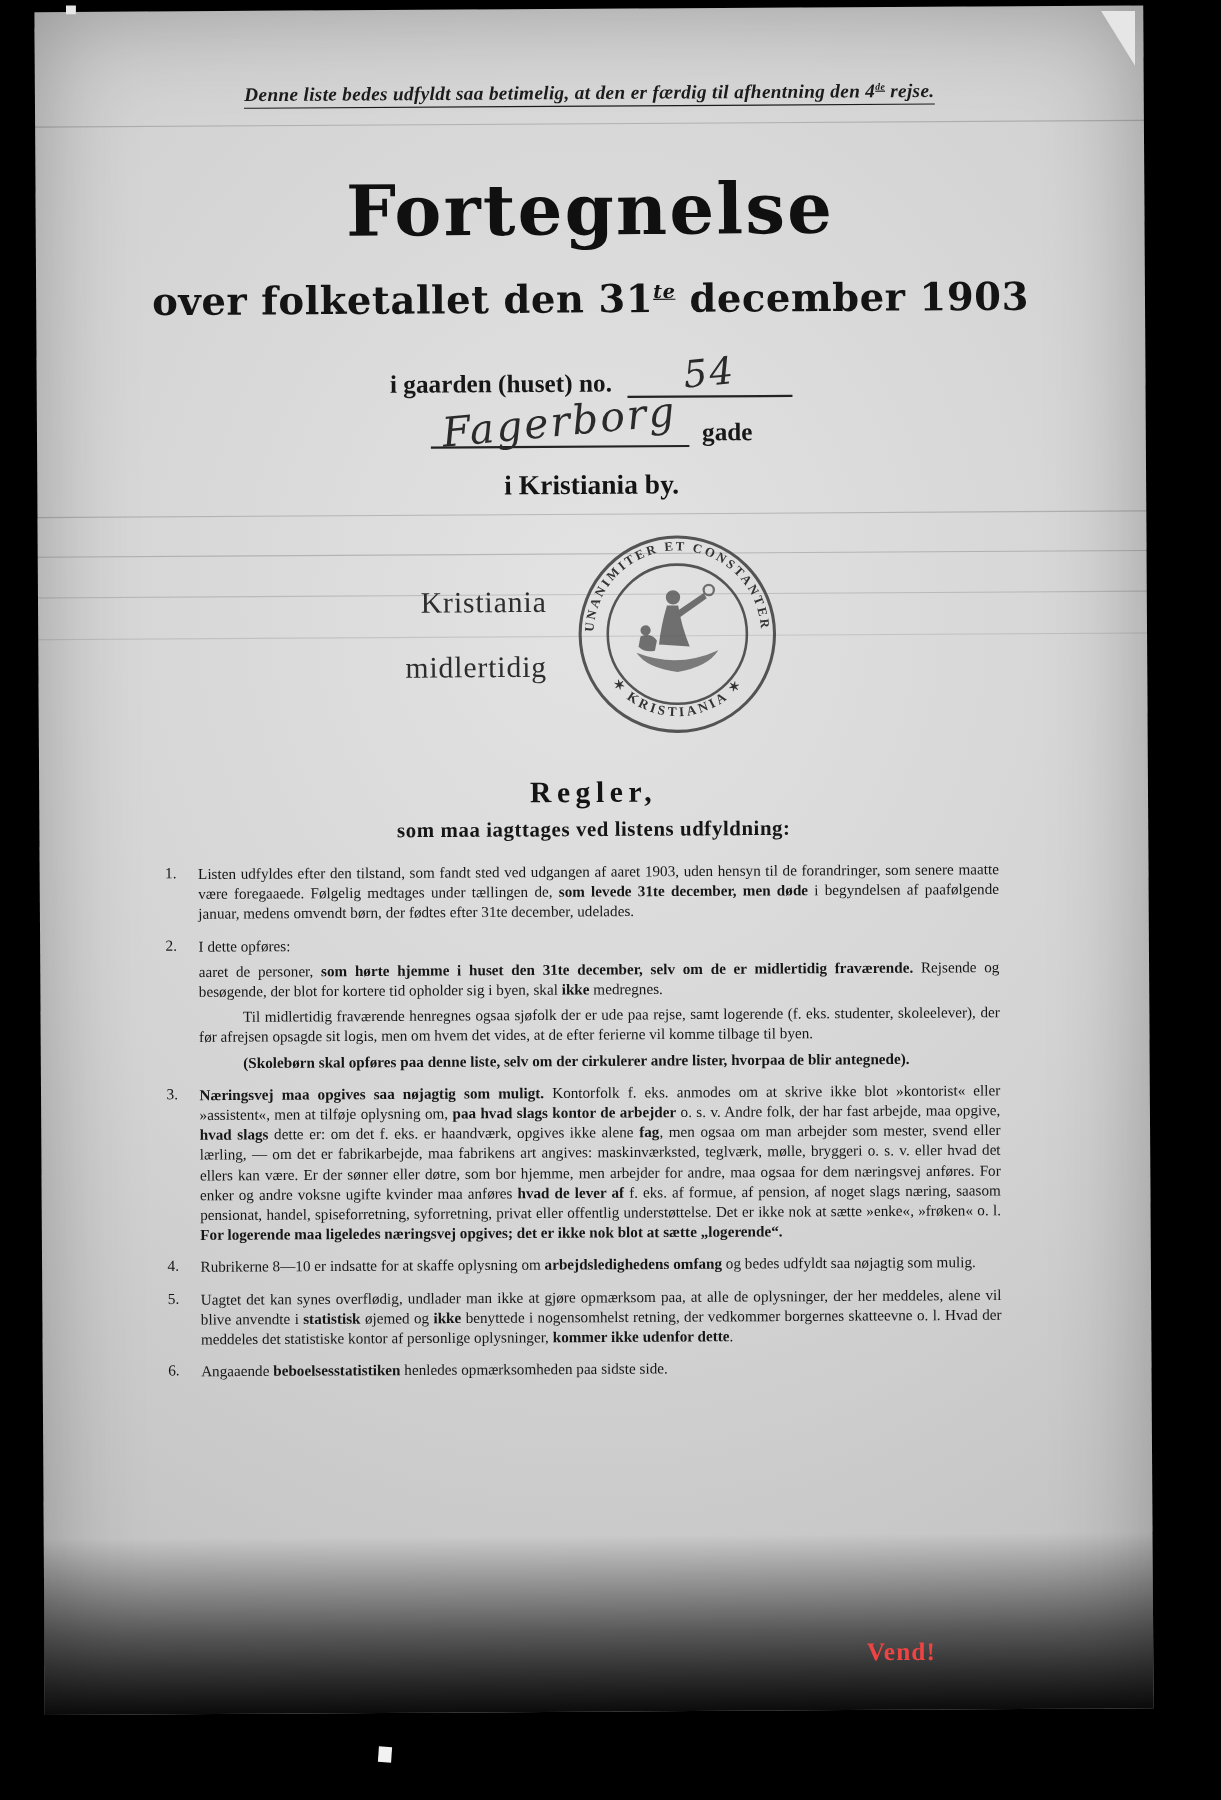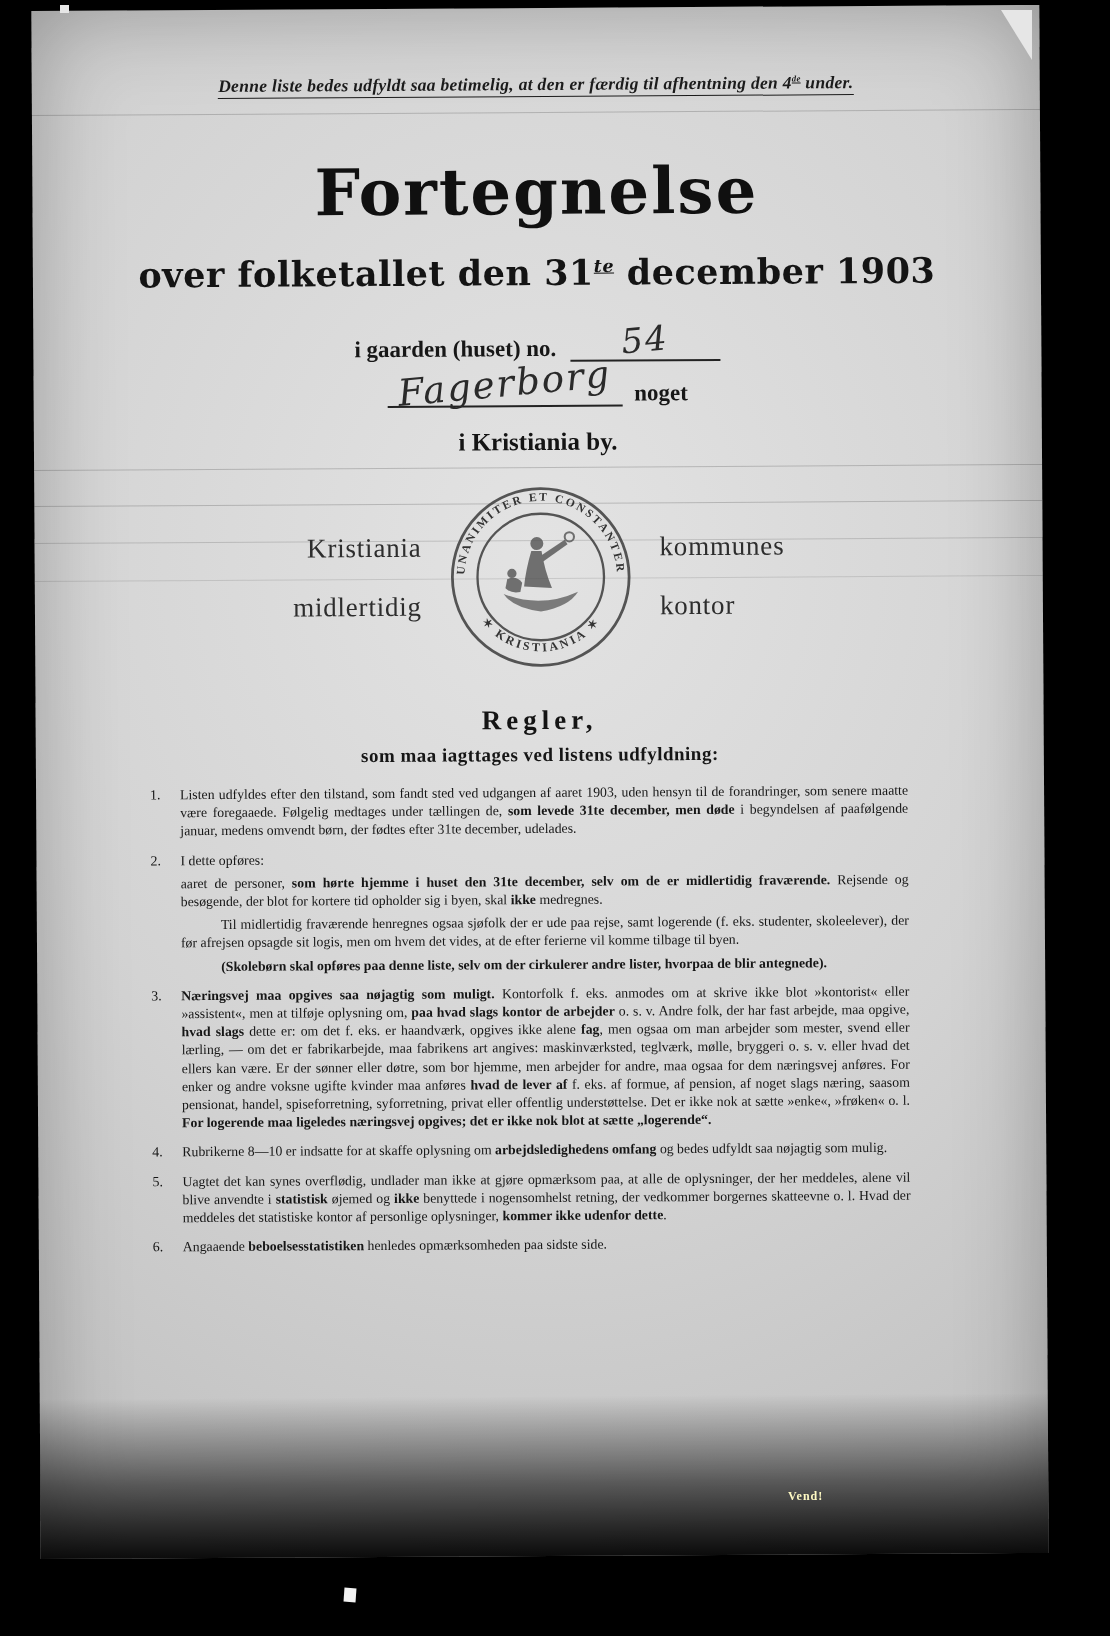--- a/index.html
+++ b/index.html
@@ -89,36 +89,36 @@
   .rules-list { position:absolute; top:776px; left:114px; width:758px; color:#161616; }
   .rule { display:grid; grid-template-columns:30px 1fr; margin-bottom:11px; }
   .rule-num { font-size:14px; padding-top:1px; }
   .rule-body p { font-size:13.8px; line-height:1.32; text-align:justify; margin-bottom:5px; }
   .rule-body p:last-child { margin-bottom:0; }
   .rule-body p.indent { text-indent:40px; }
   .bold { font-weight:bold; }
 
   .vend {
     position:absolute; left:788px; top:1489px;
-    color:#fef9c3; font-weight:bold; font-size:12px; letter-spacing:1px;
+    color:#ef4444; font-weight:bold; font-size:23px; letter-spacing:1px;
     font-family:"Liberation Serif", serif;
   }
   .artifact { position:absolute; background:#e6e6e6; }
   .artifact.tr { left:1001px; top:10px; width:31px; height:50px; clip-path:polygon(0 0, 100% 0, 100% 100%); }
   .artifact.tl { left:60px; top:5px; width:9px; height:8px; }
   .artifact.bc { left:344px; top:1588px; width:12px; height:14px; background:#f2f2f2; transform:rotate(4deg); }
 </style>
 </head>
 <body>
 
 <div class="paper">
 
   <div class="notice">
     <span class="u">
-      <span>Denne liste bedes udfyldt saa betimelig, at den er færdig til afhentning den 4</span><sup class="small">de</sup><span> under.</span>
+      <span>Denne liste bedes udfyldt saa betimelig, at den er færdig til afhentning den 4</span><sup class="small">de</sup><span> rejse.</span>
     </span>
   </div>
 
   <div class="ruleline" style="top:104px;"></div>
 
   <div class="page-title">Fortegnelse</div>
 
   <div class="page-subtitle">
     <span>over folketallet den 31</span><sup class="small">te</sup><span> december 1903</span>
   </div>
@@ -127,21 +127,21 @@
     <span>i gaarden (huset) no.</span>
     <span class="fill-cell house-number-cell">
       <span class="handwritten hw-number">54</span>
     </span>
   </div>
 
   <div class="street-row">
     <span class="fill-cell street-name-cell">
       <span class="handwritten hw-street">Fagerborg</span>
     </span>
-    <span>noget</span>
+    <span>gade</span>
   </div>
 
   <div class="city-line">i Kristiania by.</div>
 
   <div class="ruleline" style="top:459px;"></div>
   <div class="ruleline" style="top:495px;"></div>
   <div class="ruleline" style="top:532px; opacity:0.8;"></div>
   <div class="ruleline" style="top:570px; opacity:0.6;"></div>
 
   <div class="office-row">
@@ -167,24 +167,20 @@
         <circle cx="96" cy="64" r="7"></circle>
         <path d="M90 72 Q84 92 82 110 L112 112 Q104 92 101 72 Z"></path>
         <path d="M99 78 L126 60 L129 65 L102 84 Z"></path>
         <circle cx="131" cy="57" r="5" fill="none" stroke="#4f4f4f" stroke-width="2.2"></circle>
         <circle cx="69" cy="96" r="5"></circle>
         <path d="M64 102 Q74 98 80 106 L78 116 Q68 118 62 112 Z"></path>
         <path d="M60 118 Q100 134 140 116 Q130 132 100 137 Q70 133 60 118 Z" opacity="0.9"></path>
       </g>
     </svg>
 
-    <div class="office-col right">
-      <span>kommunes</span>
-      <span>kontor</span>
-    </div>
   </div>
 
   <div class="rules-title">Regler,</div>
   <div class="rules-subtitle">som maa iagttages ved listens udfyldning:</div>
 
   <div class="rules-list">
       <div class="rule">
         <div class="rule-num">1.</div>
         <div class="rule-body">
           <p><span>Listen udfyldes efter den tilstand, som fandt sted ved udgangen af aaret 1903, uden hensyn til de forandringer, som senere maatte være foregaaede.  Følgelig medtages under tællingen de, </span><span class="bold">som levede 31te december, men døde</span><span> i begyndelsen af paafølgende januar, medens omvendt børn, der fødtes efter 31te december, udelades.</span></p>

